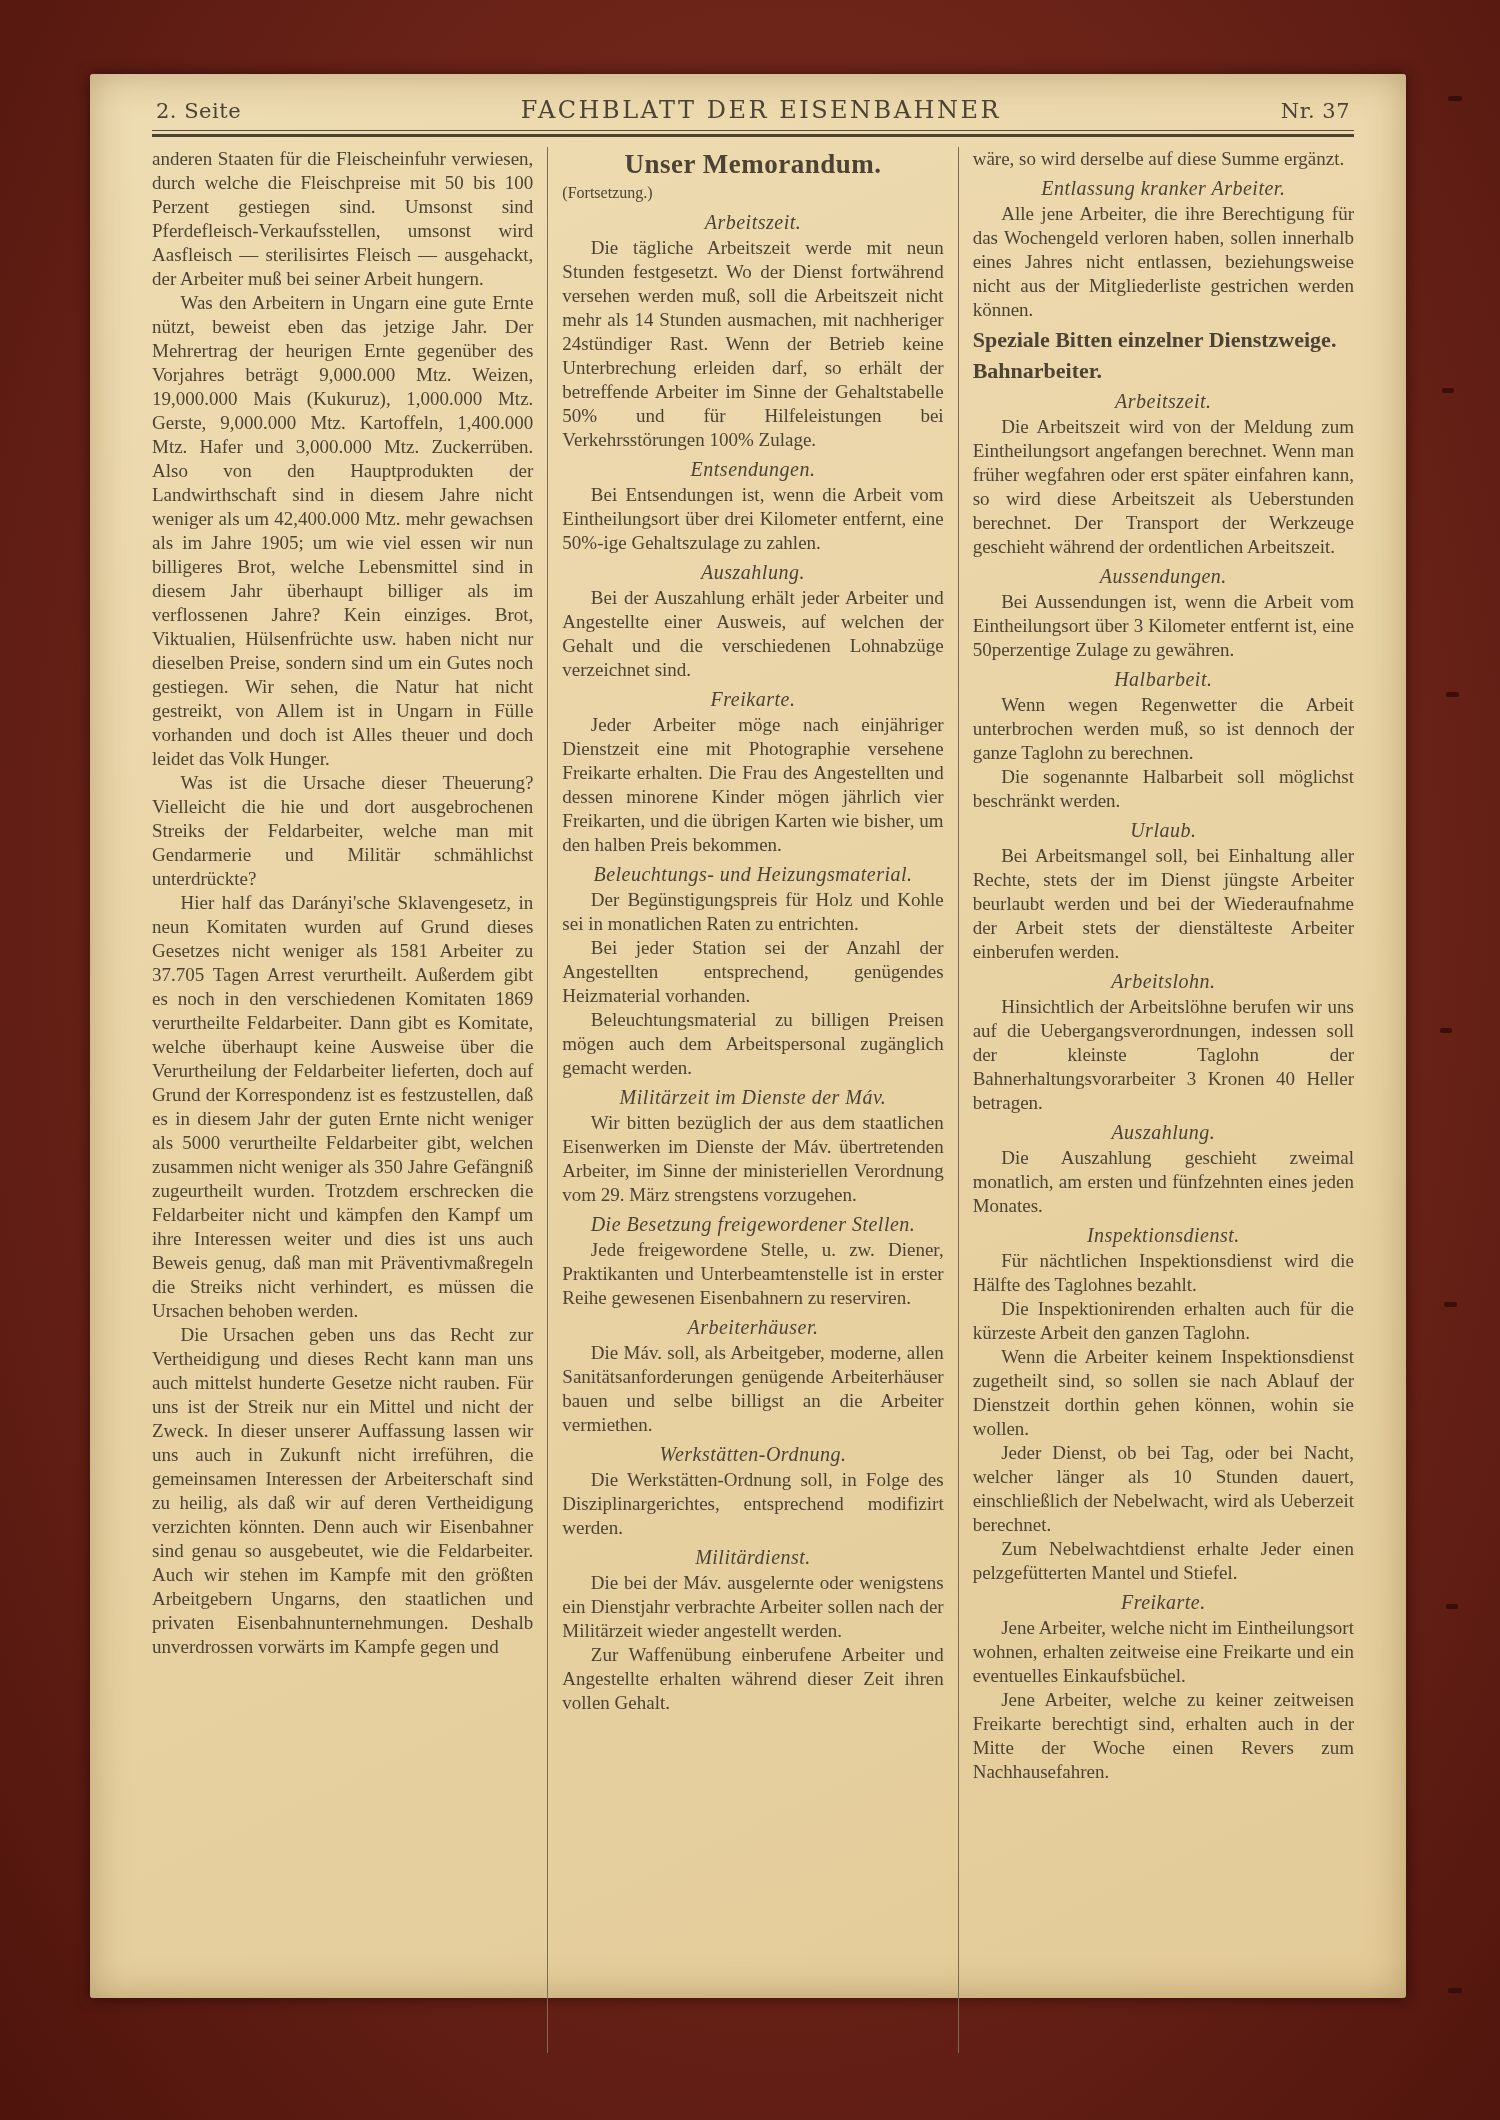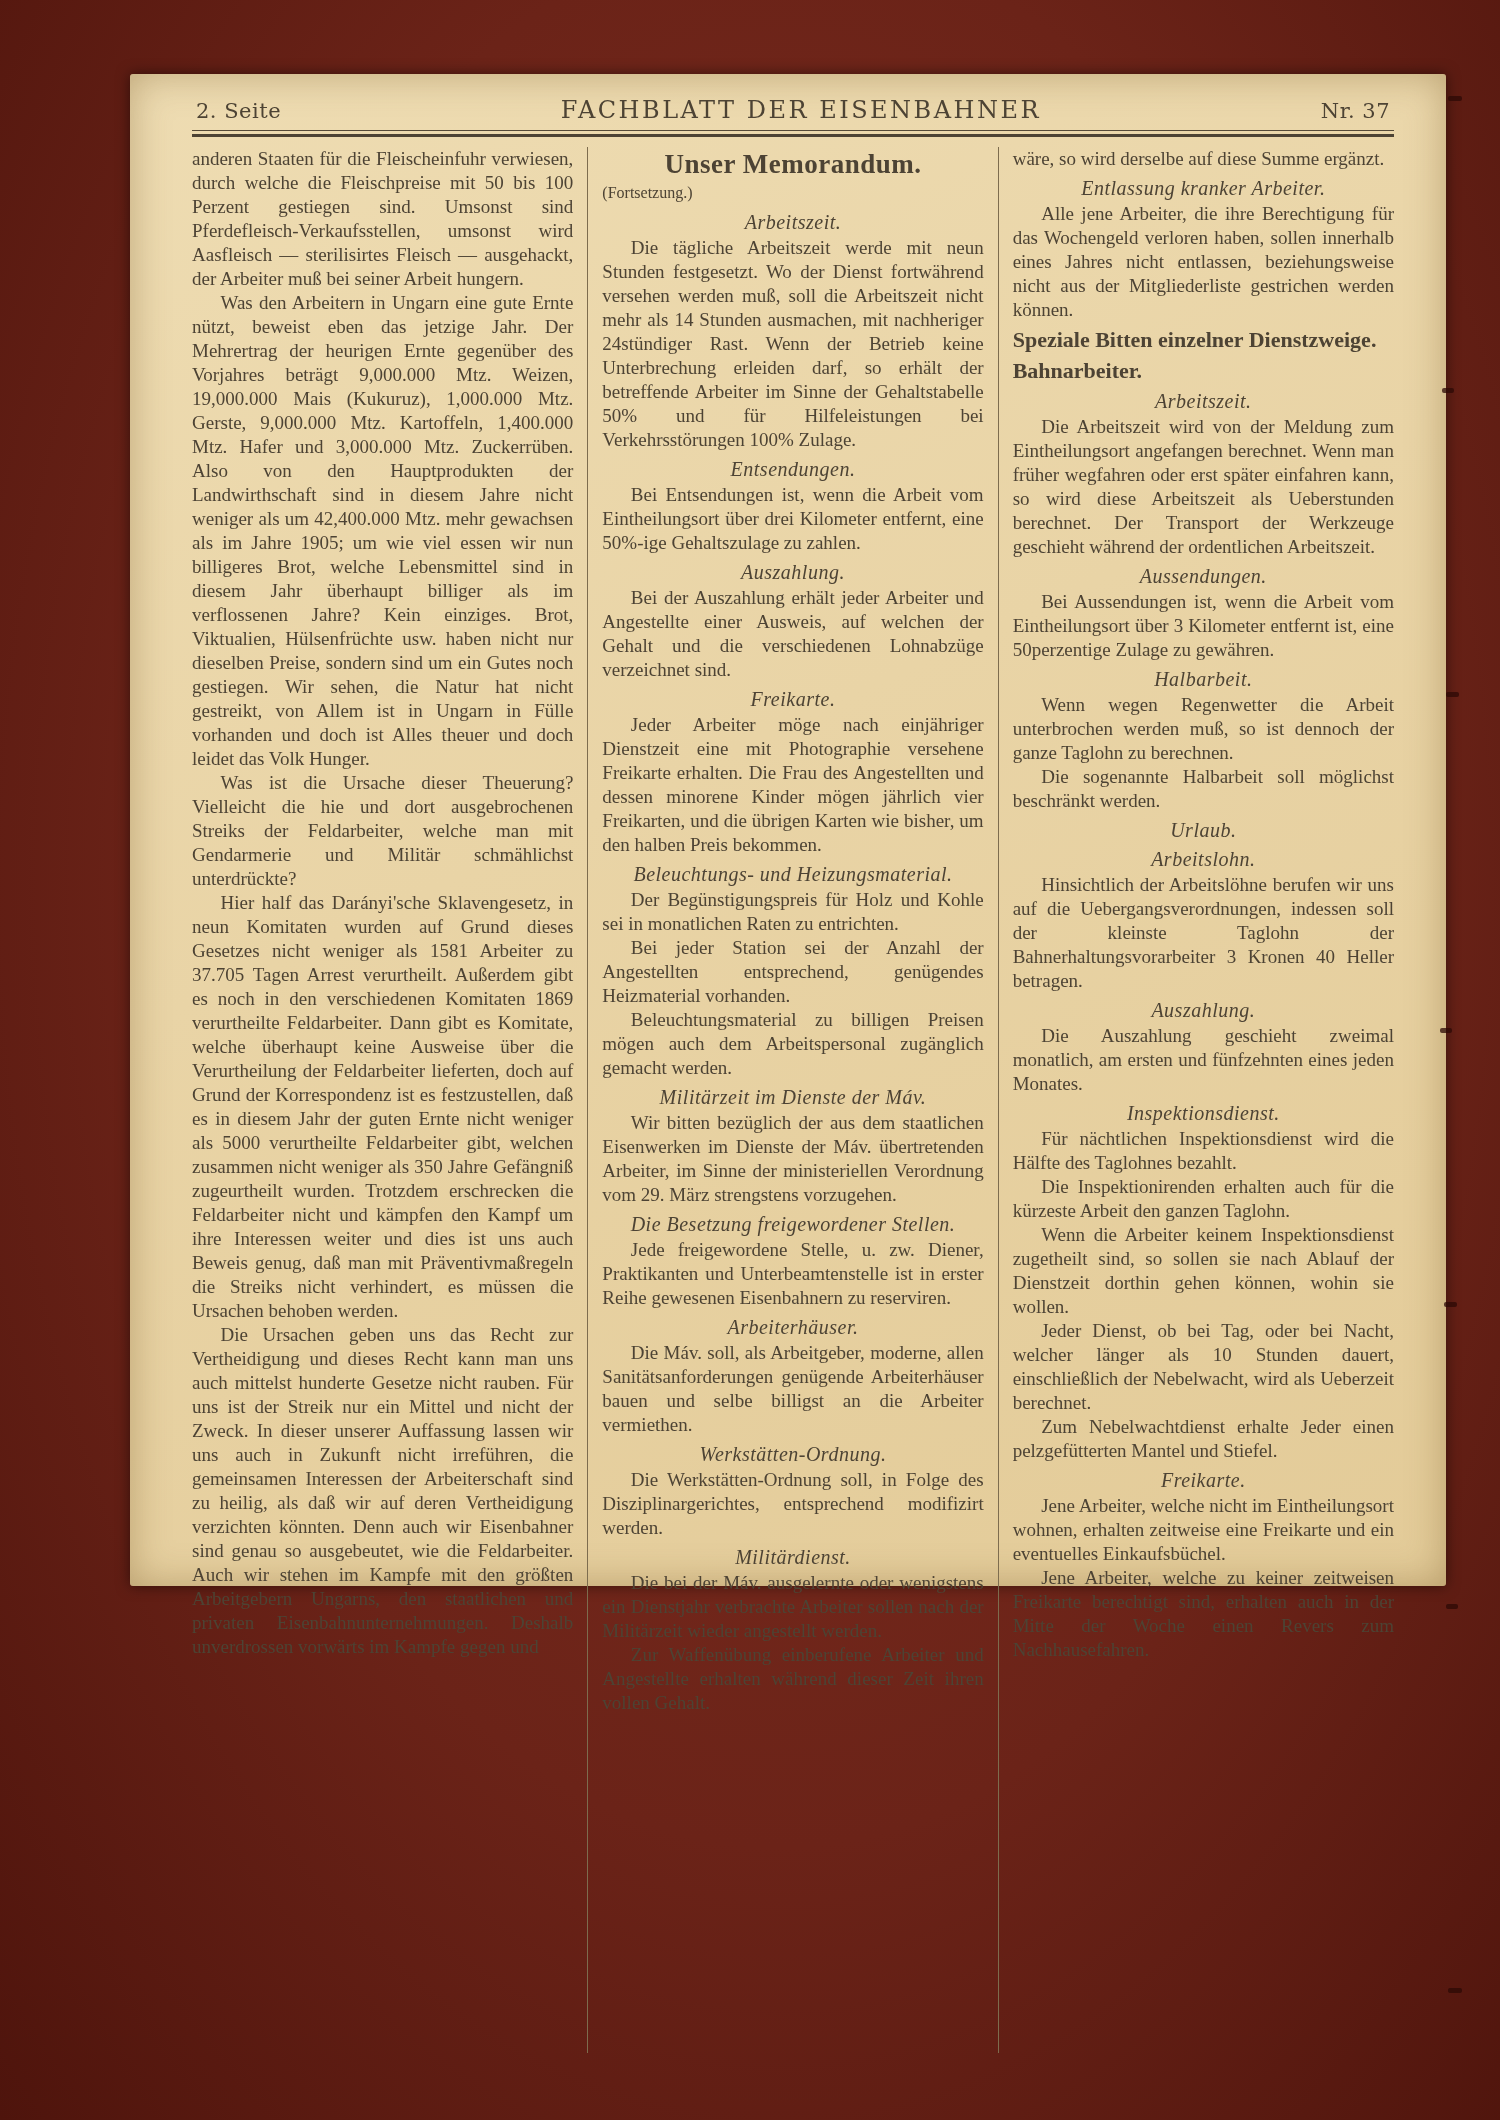--- a/index.html
+++ b/index.html
@@ -2,28 +2,27 @@
 <html><head>
 <meta charset="utf-8">
 <style>
   html,body{margin:0;padding:0;}
   body{
     width:1500px;height:2120px;position:relative;overflow:hidden;
     background:radial-gradient(ellipse at 52% 42%, #7e2e20 0%, #6b2318 55%, #4e140c 100%);
     font-family:"DejaVu Serif", serif;
   }
   .paper{
-    position:absolute;left:90px;top:74px;width:1316px;height:1512px;
+    position:absolute;left:90px;top:74px;width:1316px;height:1924px;
     background:linear-gradient(155deg,#eedcb2 0%, #e9d4a6 45%, #e3cb98 100%);
     box-shadow:inset 0 0 38px rgba(110,80,30,.38), 0 0 14px rgba(0,0,0,.5);
     border-radius:3px;
     color:#4d4334;
     box-sizing:border-box;
     padding:22px 52px 4px 62px;
-    margin-left:40px;
   }
   .masthead{
     display:flex;align-items:baseline;justify-content:space-between;
     padding:0 4px 6px 4px;
   }
   .mh-side{font-size:21px;letter-spacing:.5px;}
   .mh-title{font-size:24px;letter-spacing:2.5px;}
   .rule-wrap{margin:0 0 10px 0;}
   .rule-thin{height:0;border-top:1px solid #564a38;margin-bottom:3px;}
   .rule-thick{height:0;border-top:3px solid #4d4334;}
@@ -102,20 +101,21 @@
         <div class="blk hb2">Speziale Bitten einzelner Dienstzweige.</div>
         <div class="blk hb2">Bahnarbeiter.</div>
         <div class="blk hi">Arbeitszeit.</div>
         <div class="blk p">Die Arbeitszeit wird von der Meldung zum Eintheilungsort angefangen berechnet. Wenn man früher wegfahren oder erst später einfahren kann, so wird diese Arbeitszeit als Ueberstunden berechnet. Der Transport der Werkzeuge geschieht während der ordentlichen Arbeitszeit.</div>
         <div class="blk hi">Aussendungen.</div>
         <div class="blk p">Bei Aussendungen ist, wenn die Arbeit vom Eintheilungsort über 3 Kilometer entfernt ist, eine 50perzentige Zulage zu gewähren.</div>
         <div class="blk hi">Halbarbeit.</div>
         <div class="blk p">Wenn wegen Regenwetter die Arbeit unterbrochen werden muß, so ist dennoch der ganze Taglohn zu berechnen.</div>
         <div class="blk p">Die sogenannte Halbarbeit soll möglichst beschränkt werden.</div>
         <div class="blk hi">Urlaub.</div>
+        <div class="blk p">Bei Arbeitsmangel soll, bei Einhaltung aller Rechte, stets der im Dienst jüngste Arbeiter beurlaubt werden und bei der Wiederaufnahme der Arbeit stets der dienstälteste Arbeiter einberufen werden.</div>
         <div class="blk hi">Arbeitslohn.</div>
         <div class="blk p">Hinsichtlich der Arbeitslöhne berufen wir uns auf die Uebergangsverordnungen, indessen soll der kleinste Taglohn der Bahnerhaltungsvorarbeiter 3 Kronen 40 Heller betragen.</div>
         <div class="blk hi">Auszahlung.</div>
         <div class="blk p">Die Auszahlung geschieht zweimal monatlich, am ersten und fünfzehnten eines jeden Monates.</div>
         <div class="blk hi">Inspektionsdienst.</div>
         <div class="blk p">Für nächtlichen Inspektionsdienst wird die Hälfte des Taglohnes bezahlt.</div>
         <div class="blk p">Die Inspektionirenden erhalten auch für die kürzeste Arbeit den ganzen Taglohn.</div>
         <div class="blk p">Wenn die Arbeiter keinem Inspektionsdienst zugetheilt sind, so sollen sie nach Ablauf der Dienstzeit dorthin gehen können, wohin sie wollen.</div>
         <div class="blk p">Jeder Dienst, ob bei Tag, oder bei Nacht, welcher länger als 10 Stunden dauert, einschließlich der Nebelwacht, wird als Ueberzeit berechnet.</div>
         <div class="blk p">Zum Nebelwachtdienst erhalte Jeder einen pelzgefütterten Mantel und Stiefel.</div>

